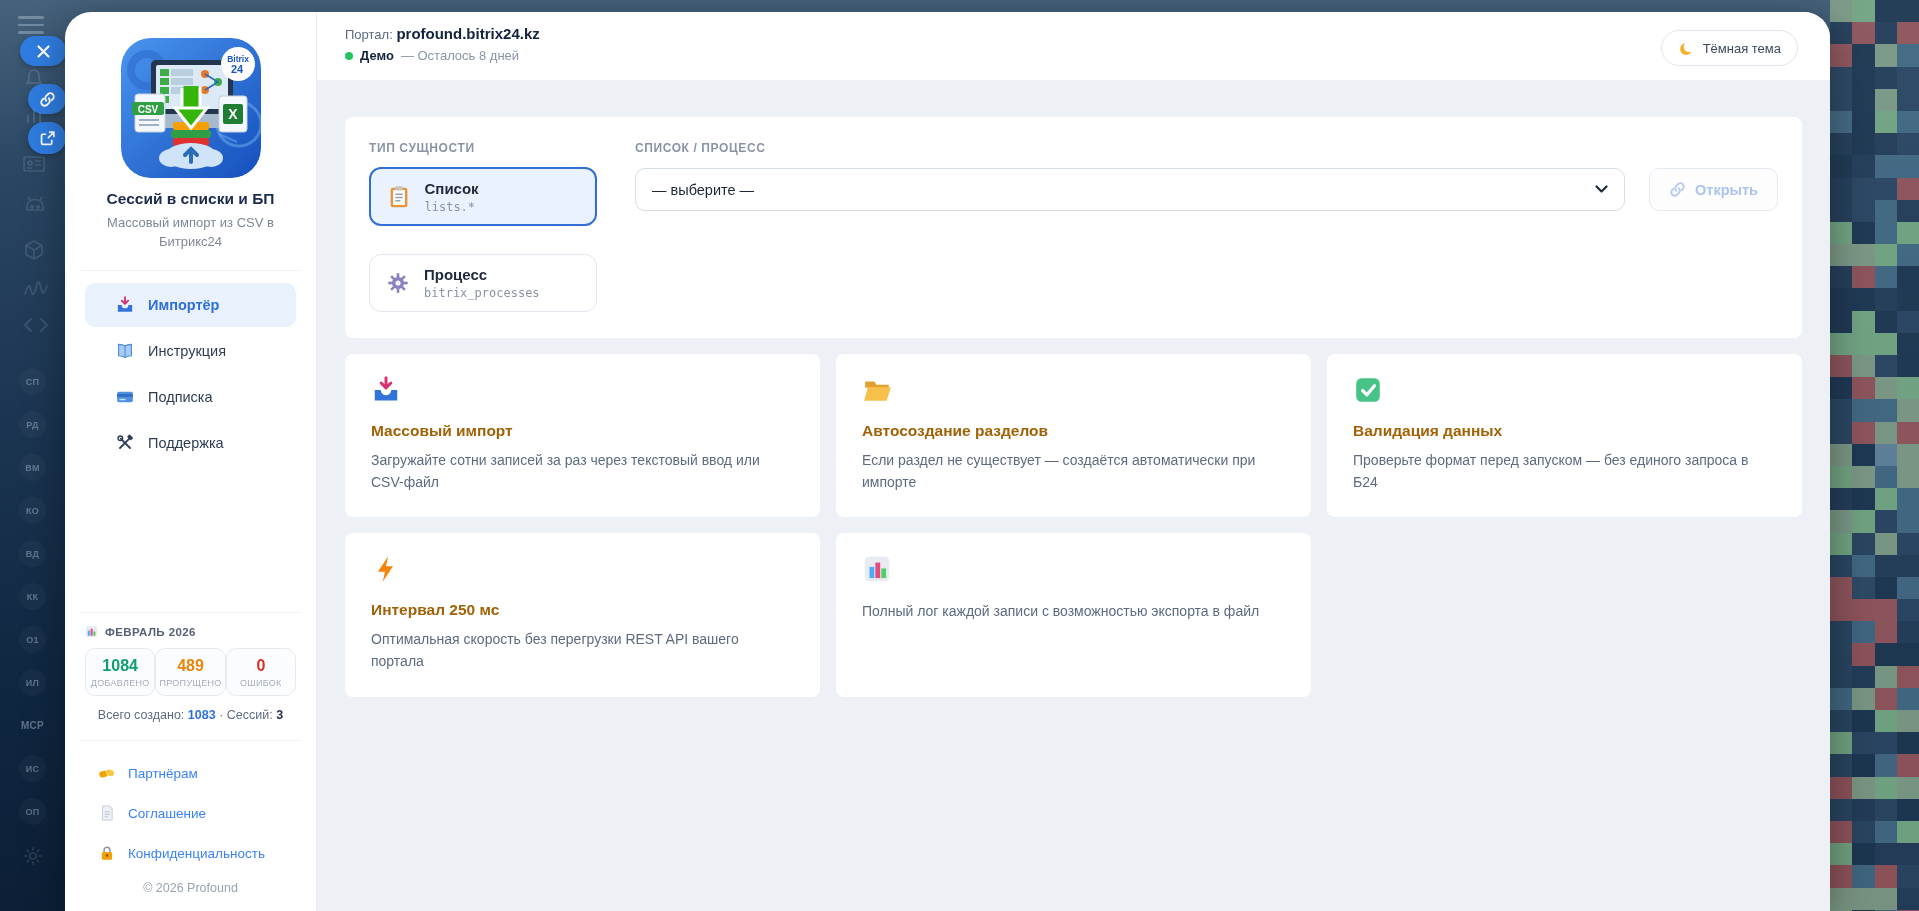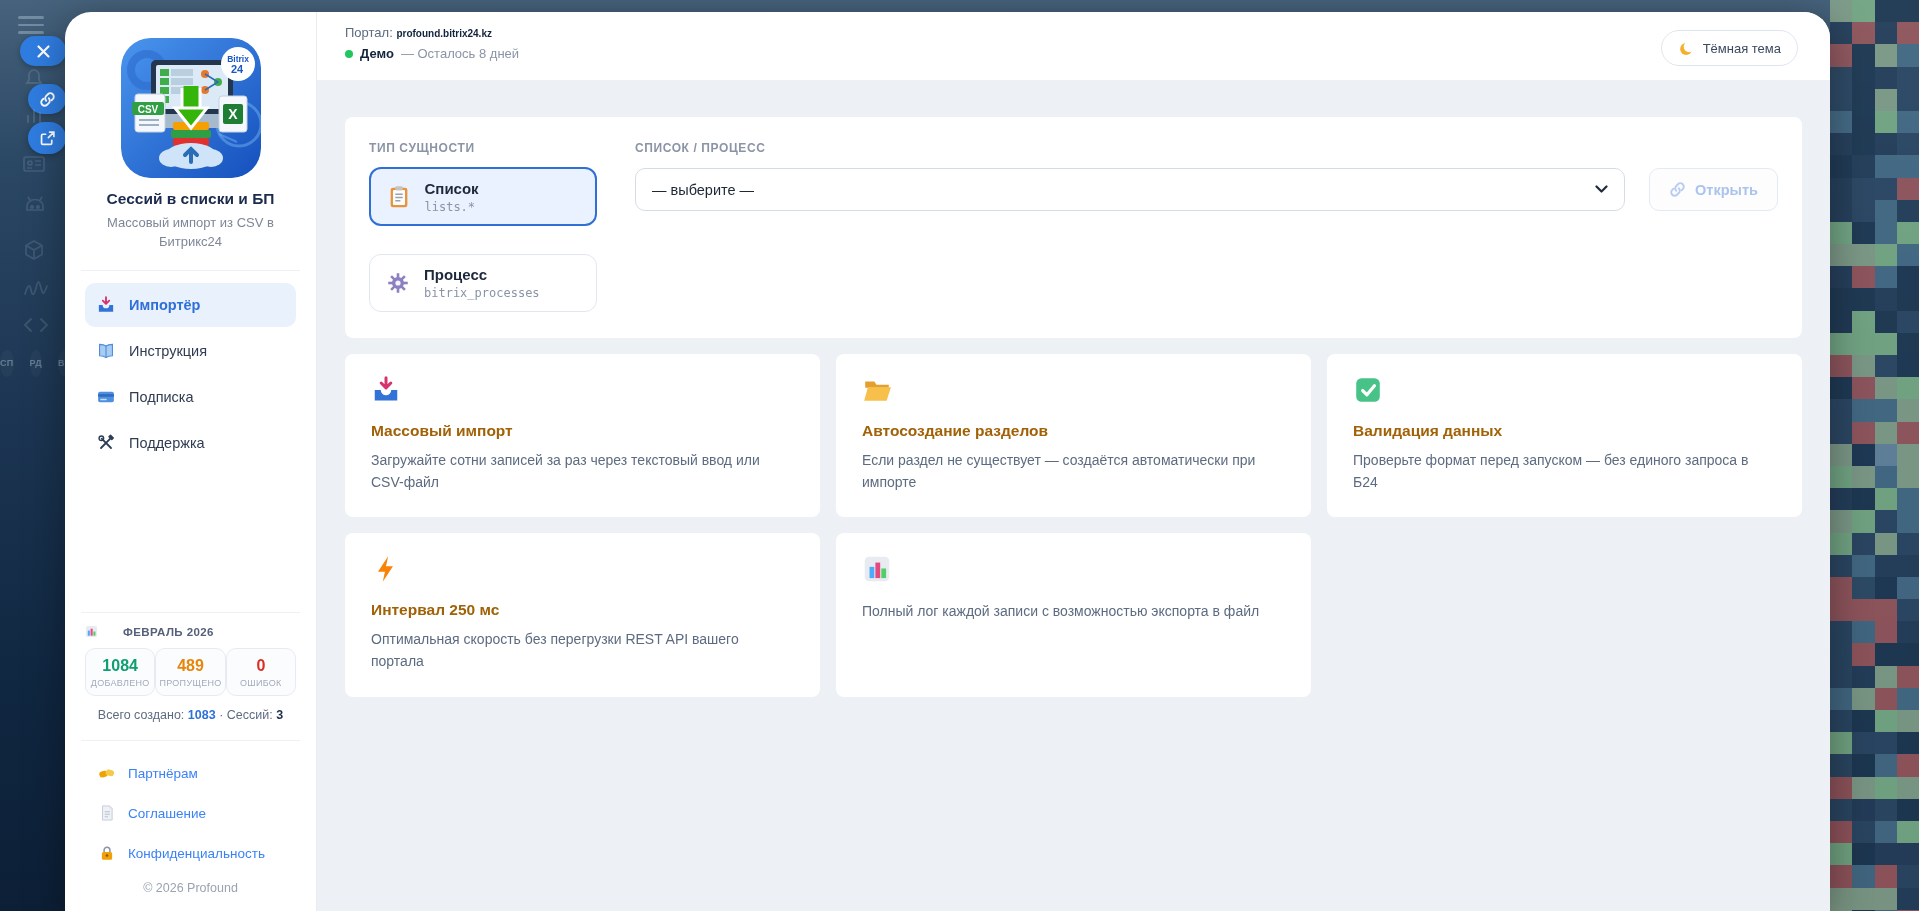--- a/index.html
+++ b/index.html
@@ -8,58 +8,58 @@
 
   
   .rail { position:absolute; left:0; top:0; width:65px; height:911px; z-index:3; }
   .rail-burger { position:absolute; left:18px; top:16px; opacity:.35; }
   .rail-burger span { display:block; width:26px; height:2.5px; background:#cfe0ee; border-radius:2px; margin-bottom:5px; }
   .rail-btn { position:absolute; background:#2f7de1; border-radius:18px; display:flex; align-items:center; justify-content:center; box-shadow:0 2px 6px rgba(0,0,0,.25); cursor:pointer; }
   .rail-btn.close { left:20px; top:36px; width:46px; height:30px; }
   .rail-btn.link { left:28px; top:84px; width:38px; height:30px; }
   .rail-btn.ext { left:28px; top:122px; width:38px; height:32px; }
   .rail-faint { position:absolute; left:22px; opacity:.14; }
-  .rail-avatars { position:absolute; left:0; top:348px; width:65px; display:flex; flex-direction:row; align-items:center; gap:16px; }
+  .rail-avatars { position:absolute; left:0; top:368px; width:65px; display:flex; flex-direction:column; align-items:center; gap:16px; }
   .rail-avatar { width:27px; height:27px; border-radius:50%; background:rgba(255,255,255,.07); color:#b9cde0; font-size:9px; font-weight:bold; display:flex; align-items:center; justify-content:center; opacity:.45; letter-spacing:.3px; cursor:pointer; }
   .rail-avatar.noring { background:transparent; font-size:10px; }
   .rail-gear { opacity:.16; margin-top:4px; }
 
   
   .mosaic { position:absolute; right:0; top:0; width:89px; height:911px; display:grid; grid-template-columns:repeat(4,1fr); grid-auto-rows:22.2px; z-index:1; opacity:.85; }
 
   
   .panel { position:absolute; left:65px; top:12px; width:1765px; height:899px; background:#fff; border-radius:26px 26px 0 0; z-index:5; display:flex; overflow:hidden; box-shadow:0 8px 40px rgba(0,0,0,.35); }
 
   
   .sidebar { width:252px; min-width:252px; border-right:1px solid #e8ecf1; display:flex; flex-direction:column; padding:0 20px; height:100%; }
   .logo { width:140px; height:140px; margin:26px auto 12px; border-radius:30px; overflow:hidden; }
   .app-title { font-size:15.5px; font-weight:bold; color:#1b2b4d; text-align:center; }
   .app-sub { font-size:13px; color:#7e8798; text-align:center; line-height:1.45; margin-top:6px; padding:0 8px; }
   .side-div { border-top:1px solid #edf0f4; margin:18px -4px 12px; }
-  .menu-item { height:44px; border-radius:10px; display:flex; align-items:center; gap:13px; padding:0 11px; font-size:14.5px; color:#2f3c52; cursor:pointer; margin-bottom:2px; }
+  .menu-item { height:44px; border-radius:10px; display:flex; align-items:center; gap:13px; padding:0 30px; font-size:14.5px; color:#2f3c52; cursor:pointer; margin-bottom:2px; }
   .menu-item.active { background:#e9f1fd; color:#2e6fd8; font-weight:bold; }
   .menu-item .mi { width:20px; height:20px; flex:none; }
   .spacer { flex:1; }
-  .stats-head { display:flex; align-items:center; gap:25px; font-size:11.5px; font-weight:bold; color:#55607a; letter-spacing:.4px; }
+  .stats-head { display:flex; align-items:center; gap:7px; font-size:11.5px; font-weight:bold; color:#55607a; letter-spacing:.4px; }
   .stat-row { display:grid; grid-template-columns:1fr 1fr 1fr; margin-top:10px; }
   .stat-card { border:1px solid #e7ebf1; background:#fbfcfe; border-radius:10px; text-align:center; padding:8px 2px 7px; }
   .stat-val { font-size:16px; font-weight:bold; }
   .stat-val.c0 { color:#0e9f6e; } .stat-val.c1 { color:#e8860b; } .stat-val.c2 { color:#d93025; }
   .stat-lab { font-size:9px; color:#a3abba; letter-spacing:.3px; margin-top:3px; }
   .totals { font-size:12.5px; color:#5d6b80; text-align:center; margin-top:12px; }
   .totals b.blue { color:#2e6fd8; } .totals b.dark { color:#22314c; }
   .foot-link { height:40px; display:flex; align-items:center; gap:12px; padding:0 13px; font-size:13.5px; color:#3b82f6; cursor:pointer; }
   .foot-link .mi { width:18px; height:18px; flex:none; }
   .copyright { text-align:center; font-size:12.5px; color:#9aa3b2; margin:8px 0 16px; }
 
   
   .main { flex:1; display:flex; flex-direction:column; min-width:0; }
   .hdr { height:68px; background:#fff; display:flex; justify-content:space-between; padding:13px 32px 0 28px; }
   .hdr-l1 { font-size:13px; color:#5b6b80; }
-  .hdr-l1 b { color:#12233d; font-size:10px; }
+  .hdr-l1 b { color:#12233d; font-size:15px; }
   .hdr-l2 { font-size:13px; color:#8a94a6; margin-top:6px; display:flex; align-items:center; gap:7px; }
   .dot { width:8px; height:8px; border-radius:50%; background:#22c55e; display:inline-block; }
   .hdr-l2 b { color:#12233d; }
   .theme-btn { height:36px; margin-top:5px; border:1px solid #dfe5ee; border-radius:18px; background:#fff; display:flex; align-items:center; gap:8px; padding:0 16px; font-size:13px; color:#3b4a5e; cursor:pointer; }
 
   .content { flex:1; background:#edf0f5; padding:37px 28px 0; overflow:hidden; }
   .card { background:#fff; border-radius:8px; }
   .topcard { padding:24px 24px 26px; display:flex; gap:38px; margin-bottom:16px; }
   .sec-label { font-size:12px; font-weight:bold; letter-spacing:.6px; color:#8b94a6; }
   .etype-col { width:228px; min-width:228px; }

